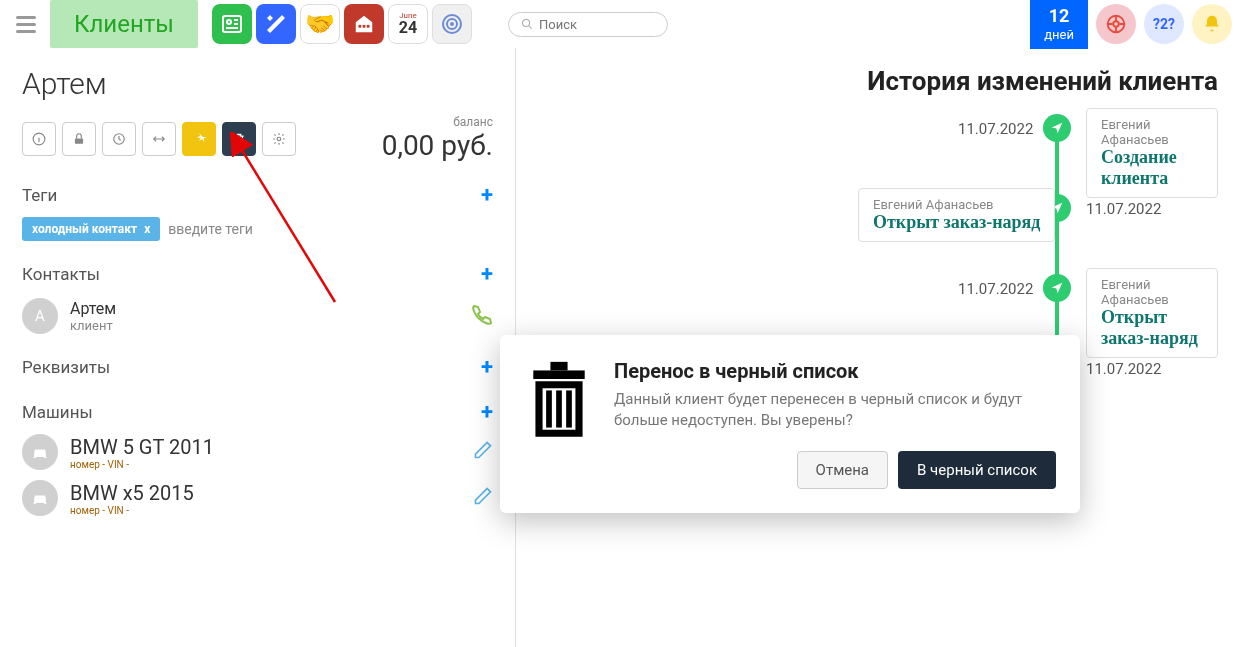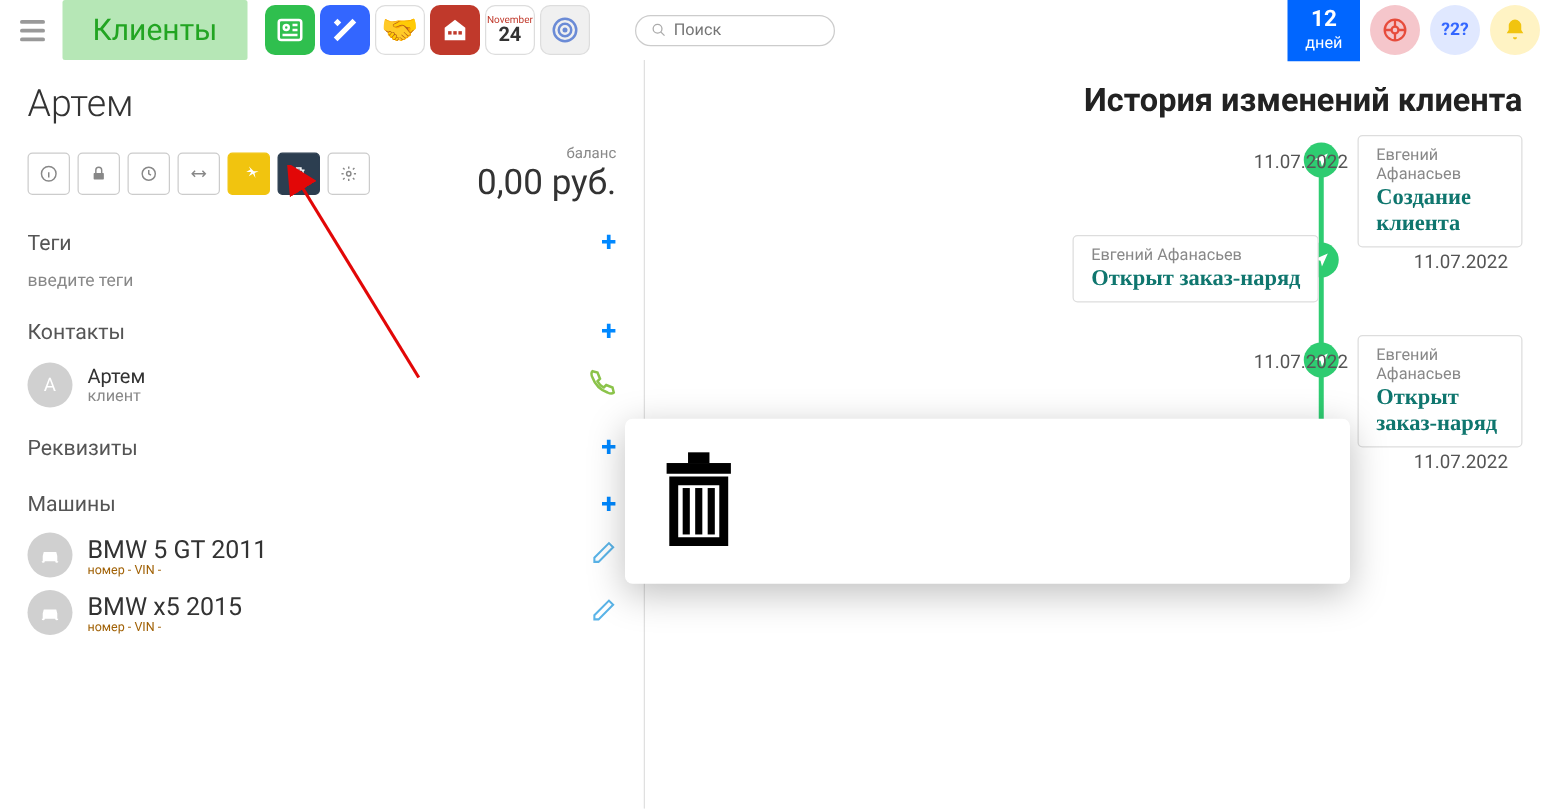--- a/index.html
+++ b/index.html
@@ -68,21 +68,21 @@
 .edit-icon { margin-left: auto; color: #5ab4e8; cursor: pointer; }
 
 
 .history-title { font-size: 26px; font-weight: bold; color: #222; text-align: right; margin-bottom: 18px; }
 
 
 .tl-wrap { position: relative; height: 320px; }
 .tl-line { position: absolute; left: 517px; top: 10px; height: 290px; width: 4px; background: #2ecc71; }
 .tl-dot { position: absolute; width: 28px; height: 28px; border-radius: 50%; background: #2ecc71; display:flex; align-items:center; justify-content:center; }
 .tl-dot svg { width:14px; height:14px; fill:#fff; }
-.tl-date { position: absolute; font-size: 15px; color: #555; margin-left: 45px; }
+.tl-date { position: absolute; font-size: 15px; color: #555; }
 .tl-card { position: absolute; background:#fff; border:1px solid #ddd; border-radius:4px; padding:8px 14px; }
 .tl-card .author { font-size:13px; color:#888; }
 .tl-card .action { font-size:18px; font-weight:bold; color:#0f766e;font-family:Liberation Serif, serif; }
 
 
 .modal { position: absolute; left: 500px; top: 335px; width: 580px; background: #fff; border-radius: 6px; box-shadow: 0 8px 30px rgba(0,0,0,0.25); padding: 24px; display: flex; gap: 20px; z-index: 100; }
 .modal-icon { flex-shrink: 0; }
 .modal-body { flex: 1; }
 .modal-title { font-size: 20px; font-weight: bold; color: #222; margin-bottom: 6px; }
 .modal-text { font-size: 15px; color: #777; line-height: 1.4; margin-bottom: 20px; }
@@ -122,21 +122,21 @@
       </div>
     <div class="app-icon red">
         <svg width="22" height="22" viewBox="0 0 24 24" fill="#fff">
           <path d="M3 10l9-7 9 7v11H3z"></path>
           <rect x="6" y="13" width="3" height="3" fill="#c0392b"></rect>
           <rect x="10.5" y="13" width="3" height="3" fill="#c0392b"></rect>
           <rect x="15" y="13" width="3" height="3" fill="#c0392b"></rect>
         </svg>
       </div>
     <div class="app-icon cal">
-      <span>November</span>
+      <span>June</span>
       <span class="day">24</span>
     </div>
     <div class="app-icon target">
         <svg width="24" height="24" viewBox="0 0 24 24" fill="none" stroke="#6b8bd6" stroke-width="2">
           <circle cx="12" cy="12" r="9"></circle>
           <circle cx="12" cy="12" r="5"></circle>
           <circle cx="12" cy="12" r="1" fill="#6b8bd6"></circle>
         </svg>
       </div>
   </div>
@@ -216,20 +216,24 @@
         <div class="balance-label">баланс</div>
         <div class="balance-value">0,00 руб.</div>
       </div>
     </div>
 
     <div class="section-title">
       <span>Теги</span>
       <span class="plus-btn">+</span>
     </div>
     <div class="tag-row">
+      <span class="tag-chip">
+        <span>холодный контакт</span>
+        <span class="x">x</span>
+      </span>
       <span class="tag-input-hint">введите теги</span>
     </div>
 
     <div class="section-title">
       <span>Контакты</span>
       <span class="plus-btn">+</span>
     </div>
     <div class="contact-item">
       <div class="avatar">А</div>
       <div class="contact-info">
@@ -333,20 +337,28 @@
   <div class="modal-icon">
     <svg width="70" height="80" viewBox="0 0 24 28" fill="#000">
       <rect x="3" y="4" width="18" height="3"></rect>
       <rect x="9" y="1" width="6" height="3"></rect>
       <path d="M5 9h14v17H5z" fill="none" stroke="#000" stroke-width="2.5"></path>
       <rect x="7.5" y="11" width="2" height="13"></rect>
       <rect x="11" y="11" width="2" height="13"></rect>
       <rect x="14.5" y="11" width="2" height="13"></rect>
     </svg>
   </div>
+  <div class="modal-body">
+    <div class="modal-title">Перенос в черный список</div>
+    <div class="modal-text">Данный клиент будет перенесен в черный список и будут больше недоступен. Вы уверены?</div>
+    <div class="modal-actions">
+      <button class="btn btn-cancel">Отмена</button>
+      <button class="btn btn-confirm">В черный список</button>
+    </div>
+  </div>
 </div>
 
 <svg class="arrow-svg" width="140" height="200">
   <defs>
       <marker id="ah" markerWidth="10" markerHeight="10" refX="2" refY="5" orient="auto">
         <path d="M0,0 L10,5 L0,10 z" fill="#e20707"></path>
       </marker>
     </defs>
   <line x1="110" y1="170" x2="15" y2="15" stroke="#e20707" stroke-width="2.5" marker-end="url(#ah)"></line>
 </svg>

